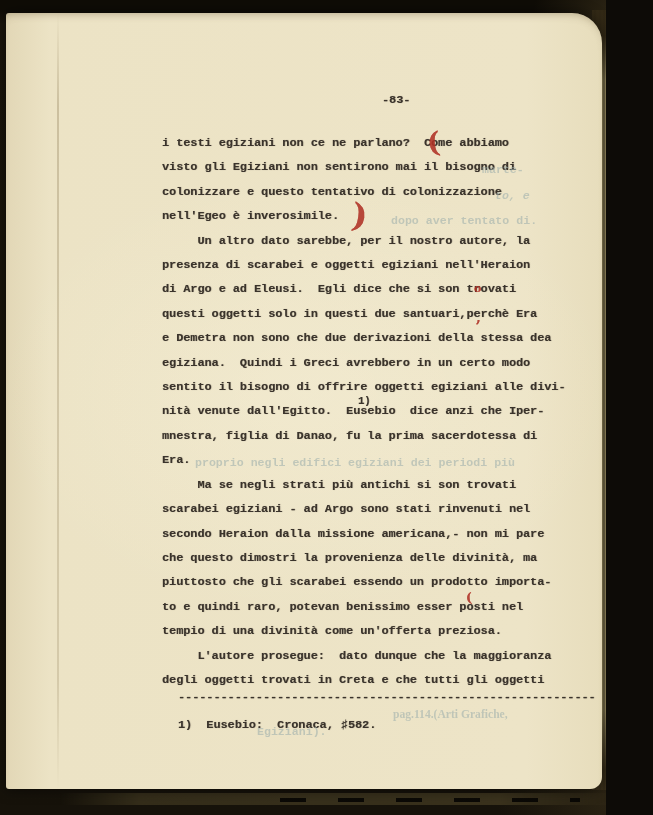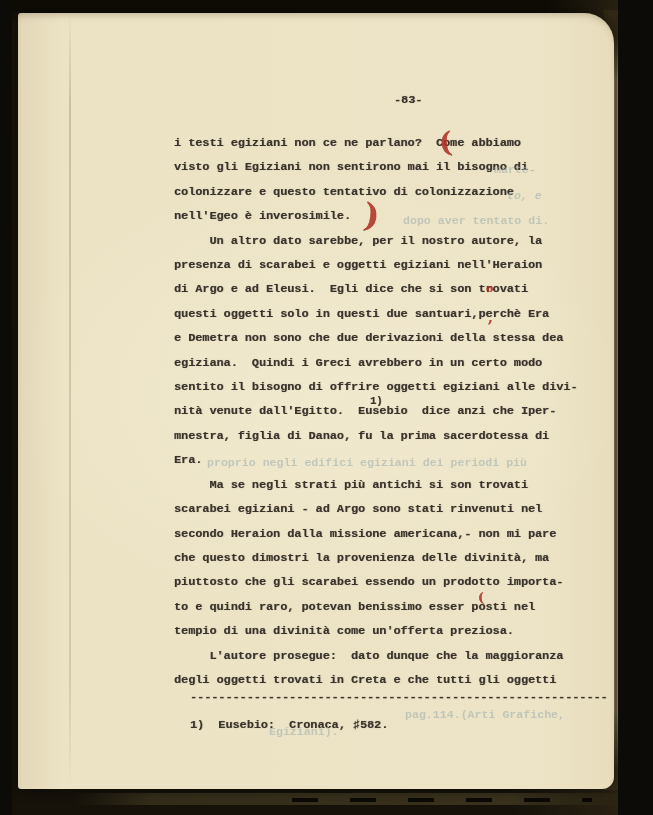--- a/index.html
+++ b/index.html
@@ -1,17 +1,17 @@
 <!DOCTYPE html>
 <html><head>
 <meta charset="utf-8">
 <style>
   html,body{margin:0;padding:0;background:#0d0b07;}
   .scene{position:relative;width:606px;height:815px;overflow:hidden;
-    background:#f0abfc;font-family:"Liberation Mono",monospace;margin-left:12px;}
+    background:#f0abfc;font-family:"Liberation Mono",monospace;}
   .bg{position:absolute;inset:0;
     background:
       radial-gradient(160px 100px at 645px 15px, rgba(95,80,45,.5), rgba(0,0,0,0) 70%),
       radial-gradient(220px 130px at 650px 795px, rgba(85,70,38,.45), rgba(0,0,0,0) 70%),
       linear-gradient(180deg,#0f0c06 0 10px,#1a150c 24px,#16120a);}
   
   .fore-edge{position:absolute;left:592px;top:10px;width:50px;height:780px;
     background:
       linear-gradient(90deg, rgba(0,0,0,0) 0 26px, rgba(26,20,10,.9) 42px),
       linear-gradient(180deg, rgba(45,36,18,.95) 0 26px, rgba(0,0,0,0) 70px 700px, rgba(45,36,18,.9) 760px),
@@ -47,21 +47,21 @@
   .rm-o{left:468px;top:269px;font-size:11px;font-weight:700;}
   .rm-comma{left:470px;top:296px;font-size:14px;font-weight:700;}
   .rm-caret{left:460px;top:577px;font-size:13px;font-weight:700;transform:rotate(-4deg);}
   
   .ghost{position:absolute;font:700 11.6px/14px "Liberation Mono",monospace;color:#9fb0ad;
     opacity:.58;filter:blur(.45px);white-space:pre;}
   .g1{left:476px;top:150px;font-family:Liberation Mono, monospace;}
   .g2{left:489px;top:176px;font-style:italic;}
   .g3{left:385px;top:201px;}
   .g4{left:189px;top:443px;text-align:center;}
-  .g5{left:387px;top:695px;}
+  .g5{left:387px;top:695px;font-family:Liberation Serif, serif;}
   .g6{left:251px;top:712px;}
 </style>
 </head>
 <body>
 
 <div class="scene">
   <div class="bg"></div>
   <div class="fore-edge"></div>
   <div class="cover-bottom"></div>
   <div class="stitch-dashes"></div>

